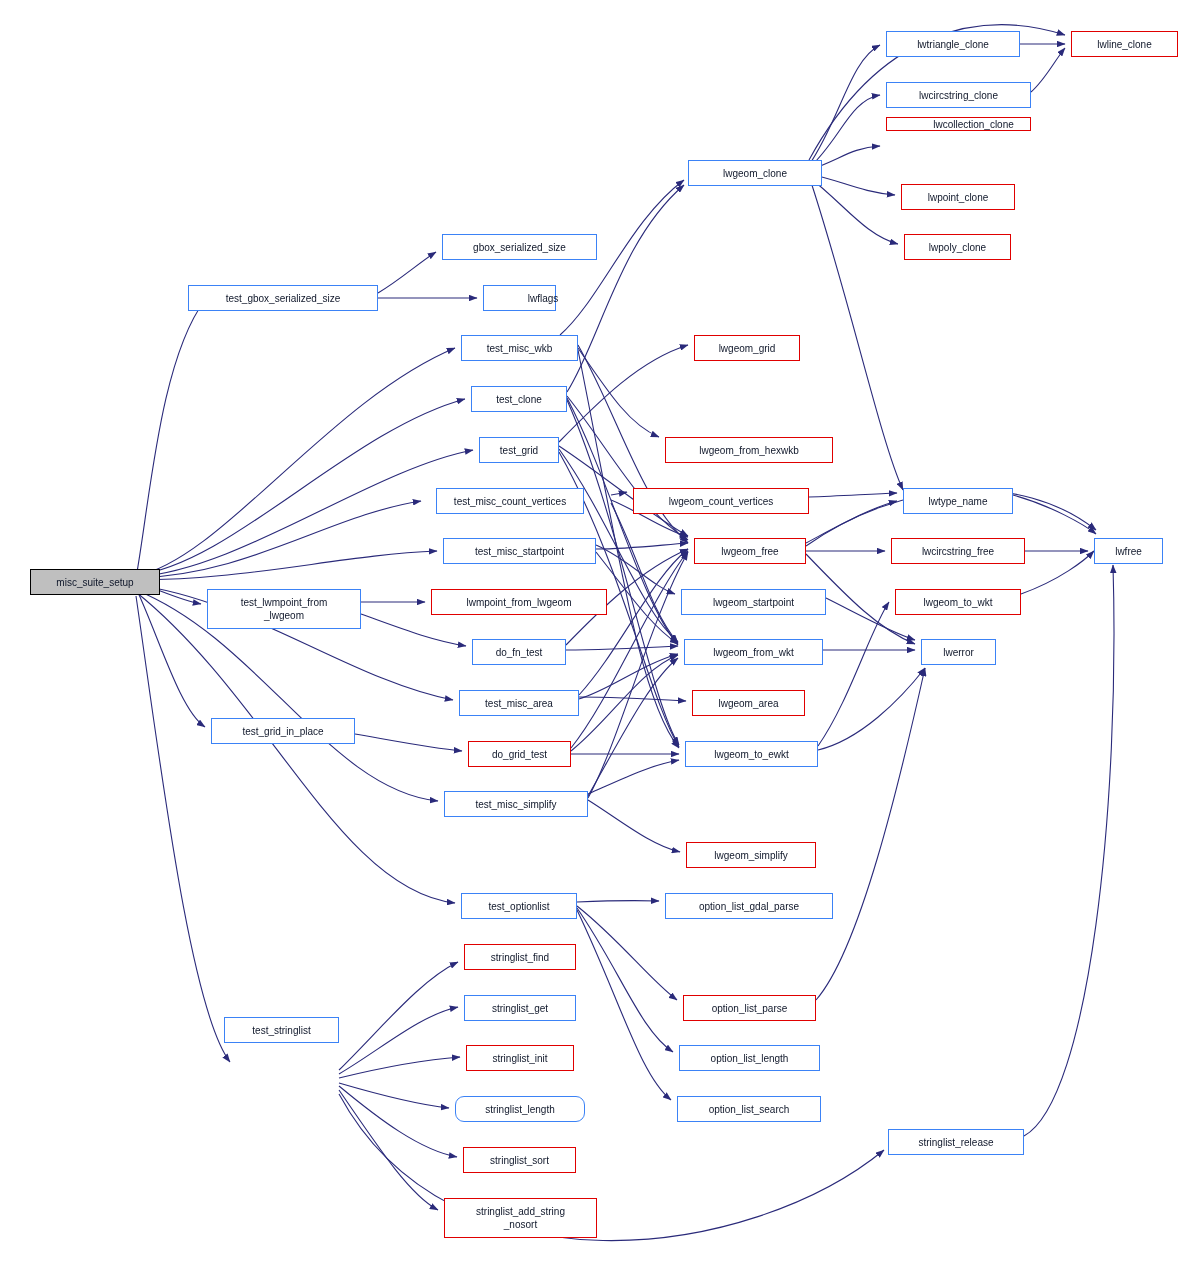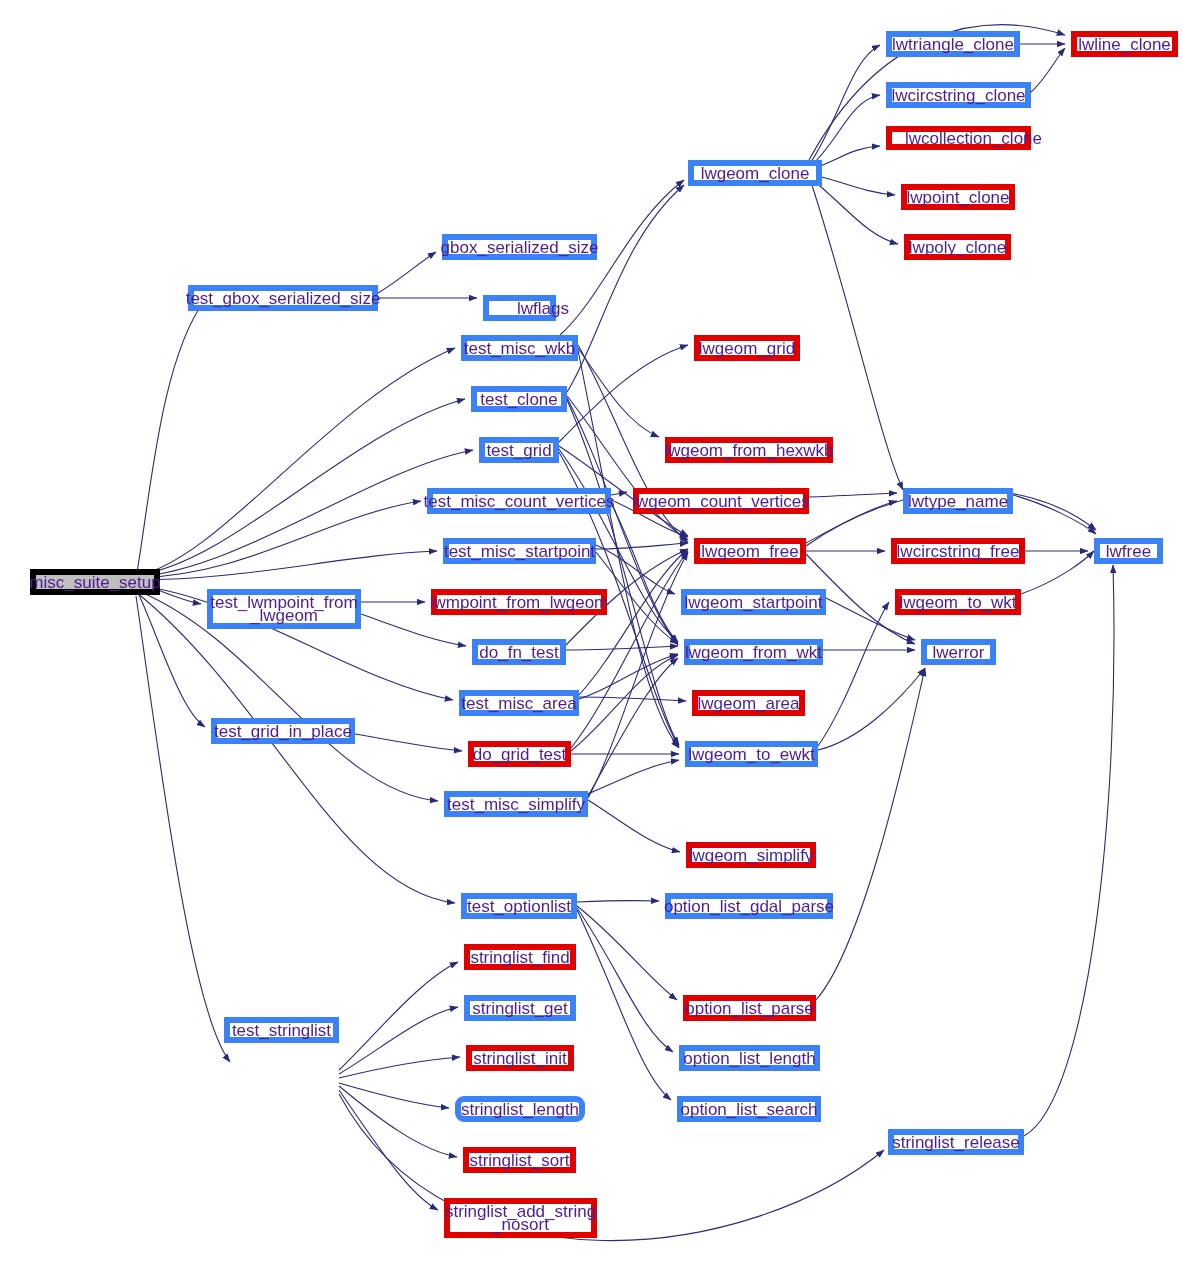--- a/index.html
+++ b/index.html
@@ -19,23 +19,23 @@
     left: 0;
     top: 0;
     width: 1183px;
     height: 1286px;
     pointer-events: none;
   }
   .node {
     position: absolute;
     box-sizing: border-box;
     background: #ffffff;
-    border: 6px solid #3b82f6;
-    color: #4c1d95;
-    font-size: 17px;
+    border: 1px solid #3b82f6;
+    color: #0f172a;
+    font-size: 10px;
     line-height: 13px;
     display: flex;
     align-items: center;
     justify-content: center;
     text-align: center;
     white-space: pre;
     z-index: 2;
   }
   .node.red {
     border-color: #e00000;
@@ -163,25 +163,25 @@
       <path d="M1013,495 C1050,505 1085,525 1096,534"></path>
 
       <path d="M1024,1136 C1090,1100 1120,800 1113,565"></path>
 
       <path d="M816,1000 C860,950 900,780 925,668"></path>
     </g>
   </svg>
 <div class="node current" style="left: 6px; top: 569px; width: 130px; height: 26px;">misc_suite_setup</div>
     <div class="node" style="left: 188px; top: 285px; width: 190px; height: 26px;">test_gbox_serialized_size</div>
     <div class="node" style="left: 442px; top: 234px; width: 155px; height: 26px;">gbox_serialized_size</div>
-    <div class="node" style="left: 483px; top: 295px; width: 73px; height: 26px; padding-left: 47px;">lwflags</div>
+    <div class="node" style="left: 483px; top: 285px; width: 73px; height: 26px; padding-left: 47px;">lwflags</div>
     <div class="node" style="left: 461px; top: 335px; width: 117px; height: 26px;">test_misc_wkb</div>
     <div class="node" style="left: 471px; top: 386px; width: 96px; height: 26px;">test_clone</div>
     <div class="node" style="left: 479px; top: 437px; width: 80px; height: 26px;">test_grid</div>
-    <div class="node" style="left: 427px; top: 488px; width: 184px; height: 26px;">test_misc_count_vertices</div>
+    <div class="node" style="left: 436px; top: 488px; width: 148px; height: 26px;">test_misc_count_vertices</div>
     <div class="node" style="left: 443px; top: 538px; width: 153px; height: 26px;">test_misc_startpoint</div>
     <div class="node" style="left: 207px; top: 589px; width: 154px; height: 40px;">test_lwmpoint_from
 _lwgeom</div>
     <div class="node red" style="left: 431px; top: 589px; width: 176px; height: 26px;">lwmpoint_from_lwgeom</div>
     <div class="node" style="left: 472px; top: 639px; width: 94px; height: 26px;">do_fn_test</div>
     <div class="node" style="left: 459px; top: 690px; width: 120px; height: 26px;">test_misc_area</div>
     <div class="node" style="left: 211px; top: 718px; width: 144px; height: 26px;">test_grid_in_place</div>
     <div class="node red" style="left: 468px; top: 741px; width: 103px; height: 26px;">do_grid_test</div>
     <div class="node" style="left: 444px; top: 791px; width: 144px; height: 26px;">test_misc_simplify</div>
     <div class="node" style="left: 461px; top: 893px; width: 116px; height: 26px;">test_optionlist</div>
@@ -189,21 +189,21 @@
     <div class="node red" style="left: 464px; top: 944px; width: 112px; height: 26px;">stringlist_find</div>
     <div class="node" style="left: 464px; top: 995px; width: 112px; height: 26px;">stringlist_get</div>
     <div class="node red" style="left: 466px; top: 1045px; width: 108px; height: 26px;">stringlist_init</div>
     <div class="node" style="left: 455px; top: 1096px; width: 130px; height: 26px; border-radius: 9px;">stringlist_length</div>
     <div class="node red" style="left: 463px; top: 1147px; width: 113px; height: 26px;">stringlist_sort</div>
     <div class="node red" style="left: 444px; top: 1198px; width: 153px; height: 40px;">stringlist_add_string
 _nosort</div>
     <div class="node" style="left: 688px; top: 160px; width: 134px; height: 26px;">lwgeom_clone</div>
     <div class="node" style="left: 886px; top: 31px; width: 134px; height: 26px;">lwtriangle_clone</div>
     <div class="node" style="left: 886px; top: 82px; width: 145px; height: 26px;">lwcircstring_clone</div>
-    <div class="node red" style="left: 886px; top: 126px; width: 145px; height: 24px; padding-left: 30px;">lwcollection_clone</div>
+    <div class="node red" style="left: 886px; top: 117px; width: 145px; height: 14px; padding-left: 30px;">lwcollection_clone</div>
     <div class="node red" style="left: 901px; top: 184px; width: 114px; height: 26px;">lwpoint_clone</div>
     <div class="node red" style="left: 904px; top: 234px; width: 107px; height: 26px;">lwpoly_clone</div>
     <div class="node red" style="left: 1071px; top: 31px; width: 107px; height: 26px;">lwline_clone</div>
     <div class="node red" style="left: 694px; top: 335px; width: 106px; height: 26px;">lwgeom_grid</div>
     <div class="node red" style="left: 665px; top: 437px; width: 168px; height: 26px;">lwgeom_from_hexwkb</div>
     <div class="node red" style="left: 633px; top: 488px; width: 176px; height: 26px;">lwgeom_count_vertices</div>
     <div class="node red" style="left: 694px; top: 538px; width: 112px; height: 26px;">lwgeom_free</div>
     <div class="node" style="left: 681px; top: 589px; width: 145px; height: 26px;">lwgeom_startpoint</div>
     <div class="node" style="left: 684px; top: 639px; width: 139px; height: 26px;">lwgeom_from_wkt</div>
     <div class="node red" style="left: 692px; top: 690px; width: 113px; height: 26px;">lwgeom_area</div>

